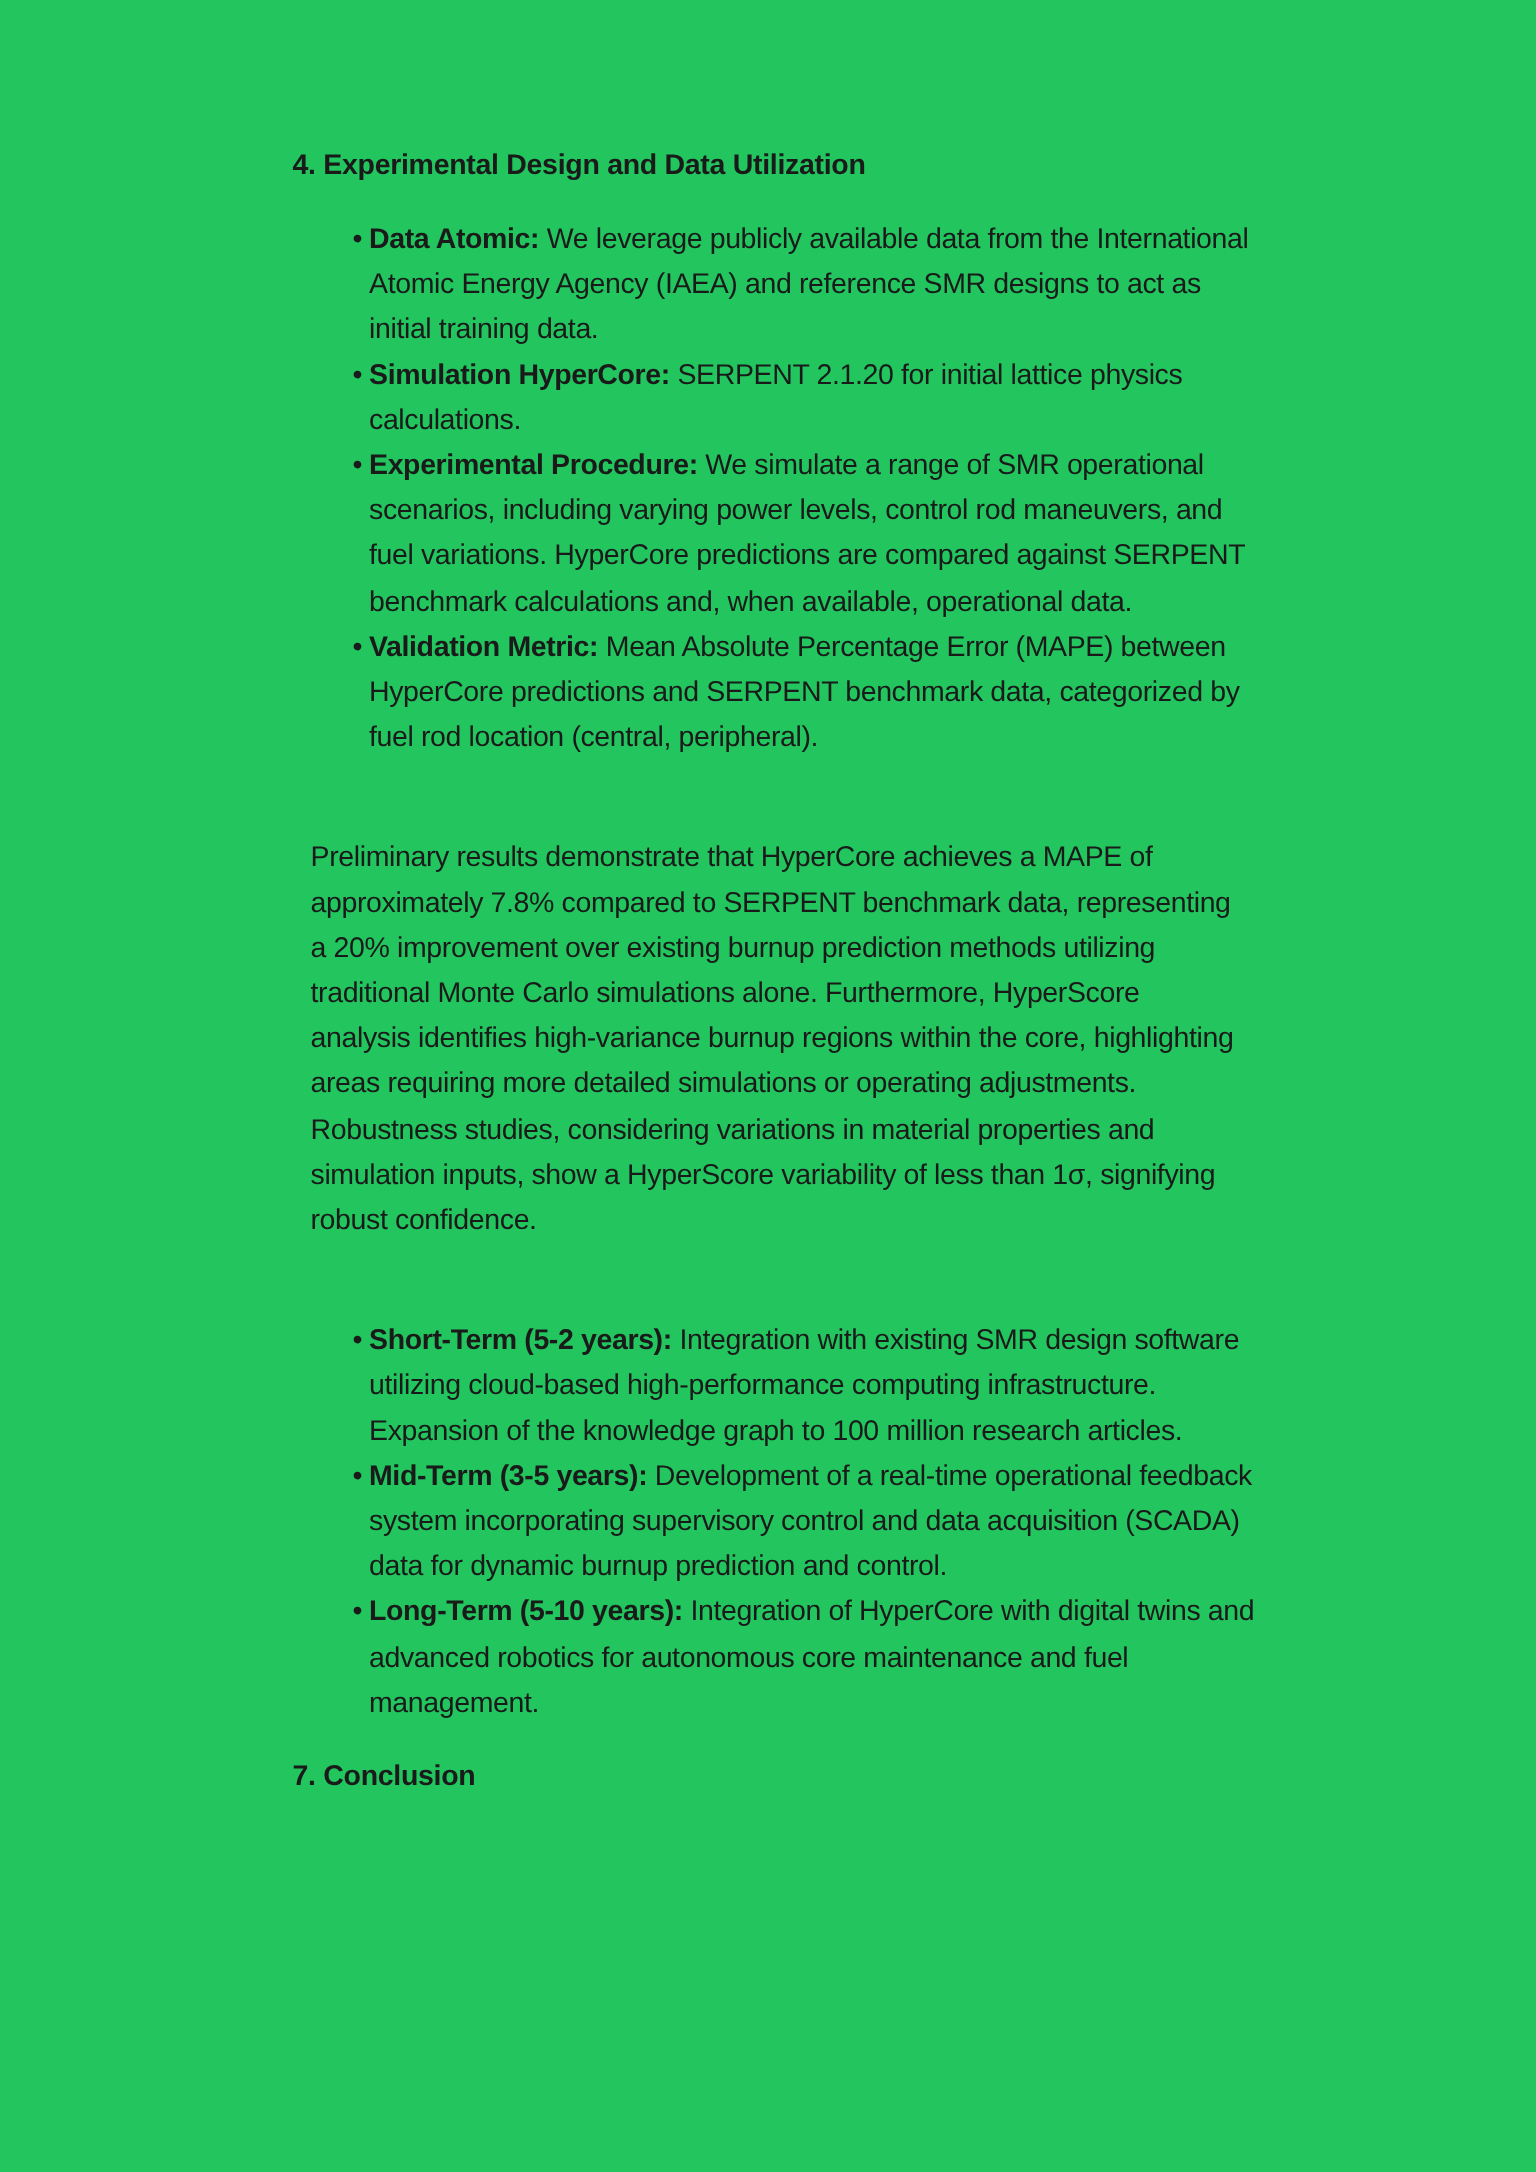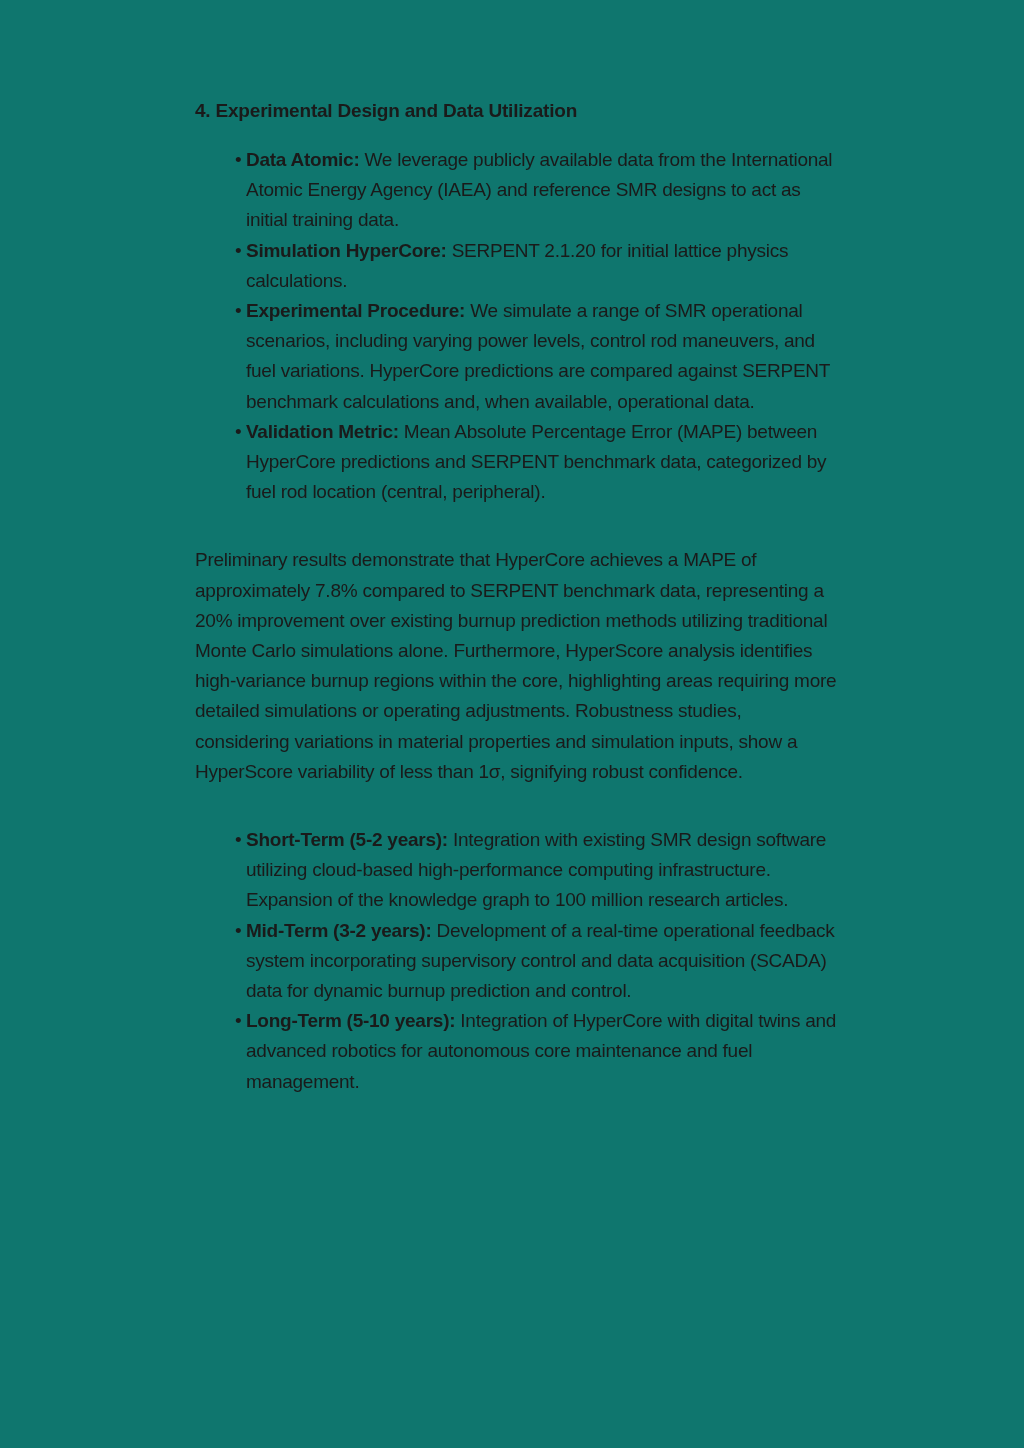--- a/index.html
+++ b/index.html
@@ -11,21 +11,21 @@
       width: 1024px;
       height: 1448px;
       overflow: hidden;
       font-family: "Liberation Sans", "DejaVu Sans", sans-serif;
       color: #1a1a1a;
     }
     .page {
       position: relative;
       width: 1024px;
       height: 1448px;
-      background: #0f766e;
+      background: #22c55e;
     }
     .content {
       position: absolute;
       left: 195px;
       top: 96px;
       width: 645px;
     }
     h2 {
       font-size: 19px;
       font-weight: bold;
@@ -48,21 +48,21 @@
     }
     ul.bullets li .bullet {
       position: absolute;
       left: 0;
       top: 0;
     }
     .term {
       font-weight: bold;
     }
     p.para {
-      margin: 0;
+      margin: 12px;
       font-size: 19px;
       line-height: 30.2px;
       letter-spacing: -0.25px;
     }
     .gap-after-list { height: 19px; }
     .gap-after-heading { height: 19px; }
     .gap-after-para { height: 19px; }
   </style>
 </head>
 <body>
@@ -91,23 +91,24 @@
     <div class="gap-after-heading"></div>
     <p class="para">Preliminary results demonstrate that HyperCore achieves a MAPE of approximately 7.8% compared to SERPENT benchmark data, representing a 20% improvement over existing burnup prediction methods utilizing traditional Monte Carlo simulations alone. Furthermore, HyperScore analysis identifies high-variance burnup regions within the core, highlighting areas requiring more detailed simulations or operating adjustments. Robustness studies, considering variations in material properties and simulation inputs, show a HyperScore variability of less than 1σ, signifying robust confidence.</p>
     <div class="gap-after-para"></div>
 
     <div class="section-gap-before-list"></div>
     <ul class="bullets">
       <li>
         <span class="bullet">•</span><span class="term">Short-Term (5-2 years):</span><span> Integration with existing SMR design software utilizing cloud-based high-performance computing infrastructure. Expansion of the knowledge graph to 100 million research articles.</span>
       </li>
       <li>
-        <span class="bullet">•</span><span class="term">Mid-Term (3-2 years):</span><span> Development of a real-time operational feedback system incorporating supervisory control and data acquisition (SCADA) data for dynamic burnup prediction and control.</span>
+        <span class="bullet">•</span><span class="term">Mid-Term (3-5 years):</span><span> Development of a real-time operational feedback system incorporating supervisory control and data acquisition (SCADA) data for dynamic burnup prediction and control.</span>
       </li>
       <li>
         <span class="bullet">•</span><span class="term">Long-Term (5-10 years):</span><span> Integration of HyperCore with digital twins and advanced robotics for autonomous core maintenance and fuel management.</span>
       </li>
     </ul>
     <div class="gap-after-list"></div>
 
+    <h2>7. Conclusion</h2>
 
   </div>
 </div>
 
 </body></html>

